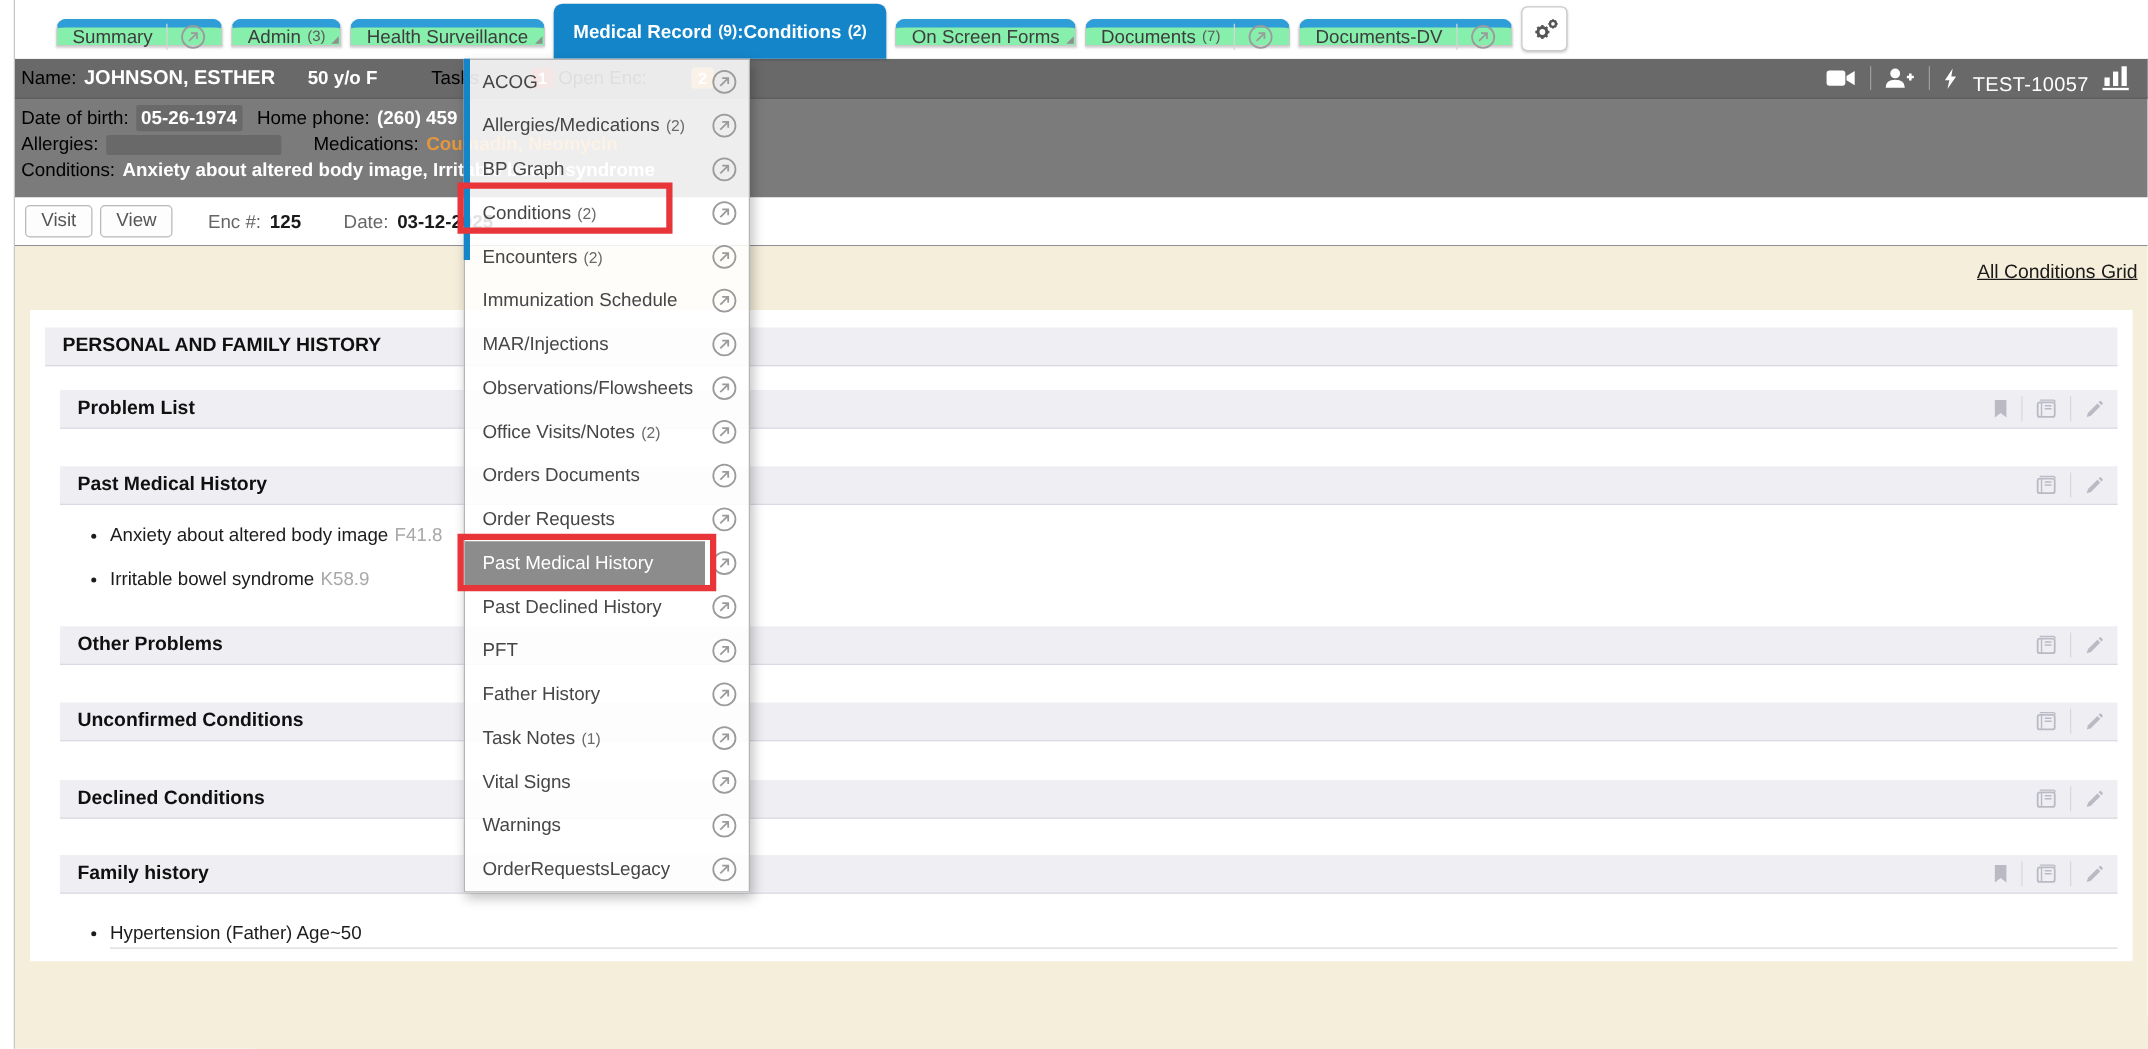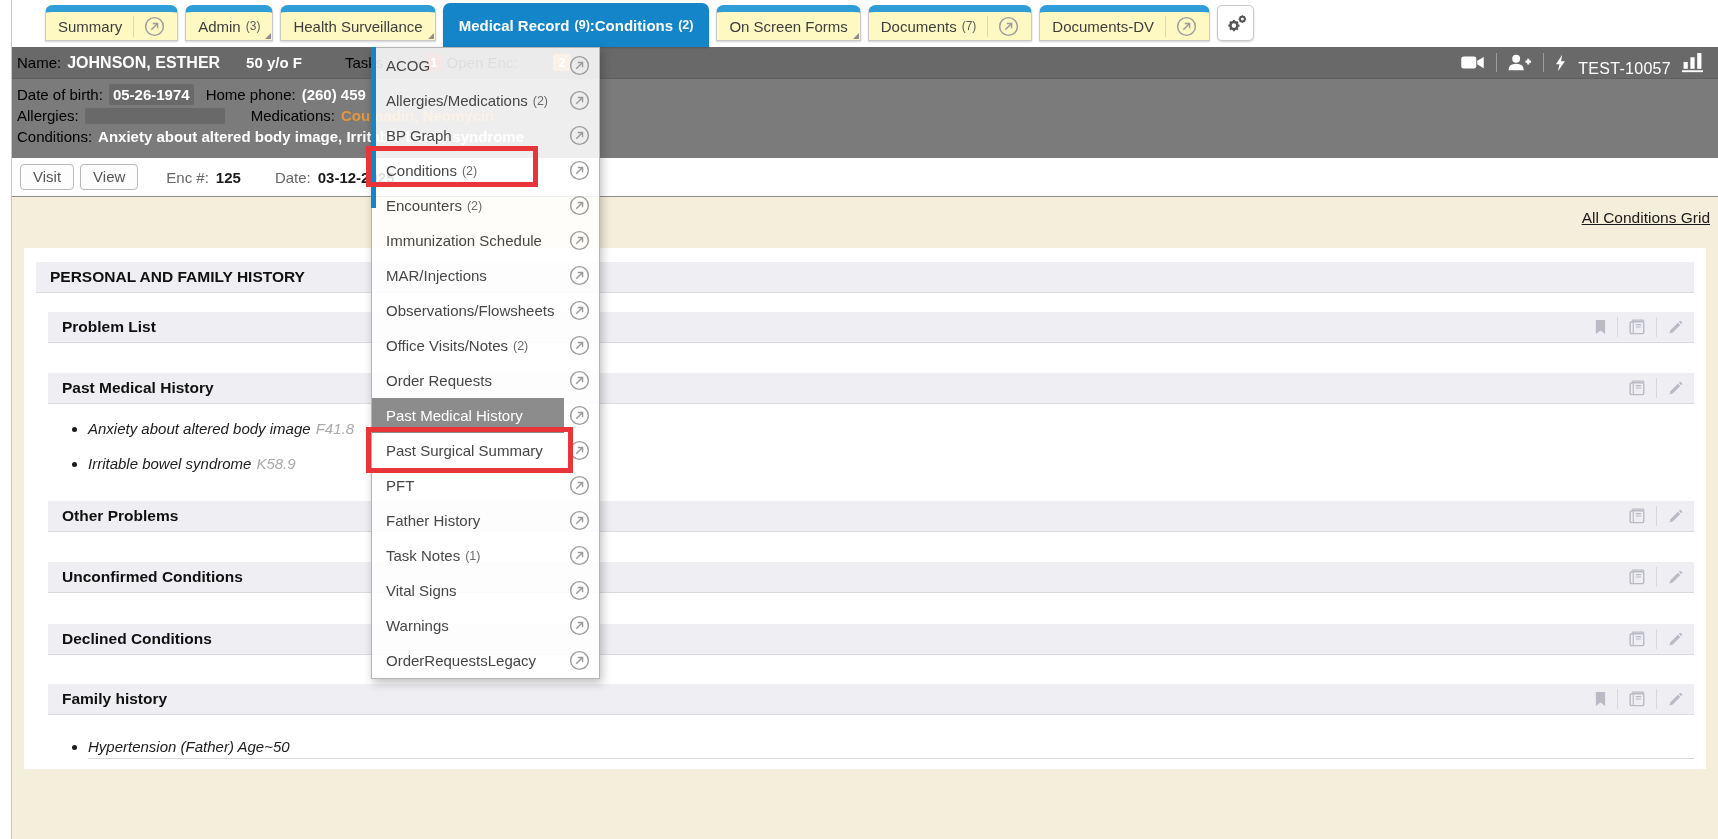--- a/index.html
+++ b/index.html
@@ -10,22 +10,22 @@
   }
   svg.ic { display:block; }
 
   
   #gutter { position:absolute; left:0; top:0; width:12px; height:839px;
     background:#fff; border-right:1px solid #c6c6c6; z-index:4; }
 
   
   #tabbar { position:absolute; left:12px; top:0; right:0; height:47px;
     background:#fff; display:flex; align-items:flex-start; padding-left:33px; z-index:6; }
-  .tab { display:flex; align-items:center; height:36px; margin-top:5px; margin-right:7px;
-    background:#fef9c3; border:1px solid #c9c9c9; border-top:7px solid #2f9dd8;
+  .tab { display:flex; align-items:center; height:22px; margin-top:15px; margin-right:7px;
+    background:#86efac; border:1px solid #c9c9c9; border-top:7px solid #2f9dd8;
     border-radius:8px 8px 0 0; padding:0 12px; font-size:15px; color:#3d3d3d;
     box-shadow:0 1px 2px rgba(0,0,0,.18); position:relative; white-space:nowrap; }
   .tab .count { font-size:12px; color:#5a5a5a; margin-left:5px; }
   .tab .arrow-seg { border-left:1px solid #d5d5d5; margin-left:11px; padding-left:10px;
     display:flex; align-items:center; color:#9b9b9b; }
   .tab.menu-notch::after { content:""; position:absolute; right:1px; bottom:1px;
     border-left:6px solid transparent; border-bottom:6px solid #8f8f8f; }
   .tab.active { height:44px; margin-top:3px; background:#1385c8; border:none;
     border-radius:7px 7px 0 0; color:#fff; font-weight:bold; padding:0 16px; }
   .tab.active .count { color:#fff; font-size:12.5px; font-weight:bold; }
@@ -78,21 +78,21 @@
     background:#fff; padding:14px 12px; }
   .bar { height:31px; background:#efeef3; border-bottom:1px solid #dbdae2;
     display:flex; align-items:center; padding:0 10px 0 14px; font-weight:bold;
     font-size:15.5px; color:#101010; }
   .bar.sub { margin-left:12px; }
   .gap19 { margin-top:19px; } .gap29 { margin-top:29px; }
   .gap30 { margin-top:30px; } .gap31 { margin-top:31px; }
   .bar-icons { margin-left:auto; display:flex; align-items:center; color:#b9bac3; }
   .bicon { display:flex; align-items:center; padding:0 1px; }
   .bdiv { width:1px; height:20px; background:#d8d7de; margin:0 9px; }
-  ul.items { margin:16px 0 29px 0; padding-left:52px; list-style:disc;font-style:italic; }
+  ul.items { margin:16px 0 29px 0; padding-left:52px; list-style:disc; }
   ul.items li { margin-bottom:18px; font-size:15px; color:#1c1c1c; }
   ul.items li:last-child { margin-bottom:0; }
   ul.items .code { color:#a9a9a9; margin-left:5px; }
   ul.fam { margin:23px 0 3px 0; }
   .end-line { margin-left:52px; border-top:1px solid #d9d9d9; }
 
   
   #menu { position:absolute; left:371px; top:47px; width:229px;
     background:rgba(255,255,255,0.87); border:1px solid #b5b5b5;
     box-shadow:2px 4px 9px rgba(0,0,0,.25); z-index:10; }
@@ -489,41 +489,51 @@
     <span>Office Visits/Notes</span>
       <span class="mi-count">(2)</span>
       <span class="spacer"></span>
     <span class="mi-arrow">
         <svg class="ic" width="21" height="21" viewBox="0 0 22 22">
           <use href="#ic-arrow"></use>
         </svg>
       </span>
   </div>
   <div class="menu-item">
+    <span>Orders Documents</span>
+      <span class="mi-count"></span>
+      <span class="spacer"></span>
+    <span class="mi-arrow">
+        <svg class="ic" width="21" height="21" viewBox="0 0 22 22">
+          <use href="#ic-arrow"></use>
+        </svg>
+      </span>
+  </div>
+  <div class="menu-item">
     <span>Order Requests</span>
       <span class="mi-count"></span>
       <span class="spacer"></span>
     <span class="mi-arrow">
         <svg class="ic" width="21" height="21" viewBox="0 0 22 22">
           <use href="#ic-arrow"></use>
         </svg>
       </span>
   </div>
   <div class="menu-item selected">
     <span>Past Medical History</span>
       <span class="mi-count"></span>
       <span class="spacer"></span>
     <span class="mi-arrow">
         <svg class="ic" width="21" height="21" viewBox="0 0 22 22">
           <use href="#ic-arrow"></use>
         </svg>
       </span>
   </div>
   <div class="menu-item">
-    <span>Past Surgical Summary</span>
+    <span>Past Declined History</span>
       <span class="mi-count"></span>
       <span class="spacer"></span>
     <span class="mi-arrow">
         <svg class="ic" width="21" height="21" viewBox="0 0 22 22">
           <use href="#ic-arrow"></use>
         </svg>
       </span>
   </div>
   <div class="menu-item">
     <span>PFT</span>

